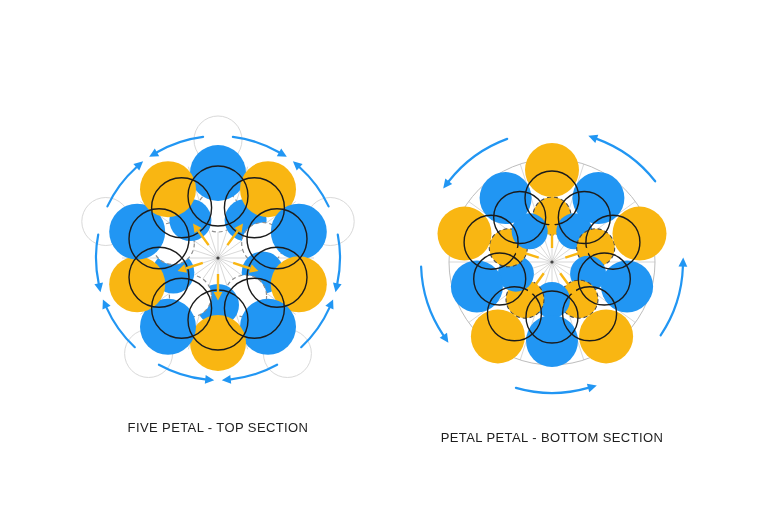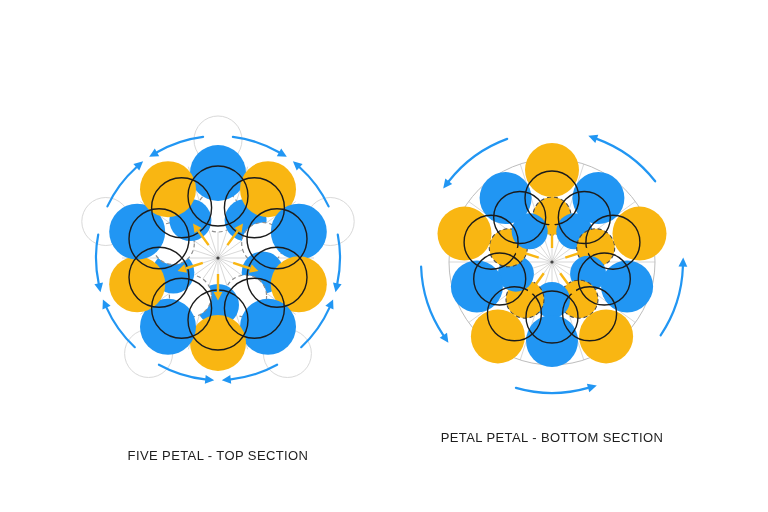--- a/index.html
+++ b/index.html
@@ -100,21 +100,21 @@
       <path d="M 110.9 276.7 A 122 122 0 0 0 157.2 291.3" stroke="#2196F3" stroke-width="2.2" fill="none" stroke-linecap="round"></path>
       <polygon points="166.2,292.3 156.8,295.7 157.7,287.0" fill="#2196F3"></polygon>
       <path d="M 86.8 259.2 A 122 122 0 0 1 58.5 219.6" stroke="#2196F3" stroke-width="2.2" fill="none" stroke-linecap="round"></path>
       <polygon points="54.9,211.4 54.5,221.4 62.6,217.8" fill="#2196F3"></polygon>
       <path d="M 50.2 146.7 A 122 122 0 0 0 50.7 195.4" stroke="#2196F3" stroke-width="2.2" fill="none" stroke-linecap="round"></path>
       <polygon points="52.5,204.2 46.4,196.3 55.0,194.5" fill="#2196F3"></polygon>
       <path d="M 59.4 118.4 A 122 122 0 0 1 88.4 79.3" stroke="#2196F3" stroke-width="2.2" fill="none" stroke-linecap="round"></path>
       <polygon points="95.1,73.3 85.4,76.1 91.3,82.6" fill="#2196F3"></polygon>
     </svg>
 </figure>
-<div class="caption" style="left:48px;top:448px">FIVE PETAL - TOP SECTION</div>
+<div class="caption" style="left:48px;top:420px">FIVE PETAL - TOP SECTION</div>
 
 <figure class="figure" style="left:382px;top:92px">
   <svg id="fig-svg-1" width="340" height="340" viewBox="0 0 340 340">
       <circle cx="170" cy="170" r="103" fill="none" stroke="#bdbdbd" stroke-width="1"></circle>
       <line x1="170" y1="170" x2="170.0" y2="67.0" stroke="#bdbdbd" stroke-width="0.6"></line>
       <line x1="170" y1="170" x2="201.8" y2="72.0" stroke="#bdbdbd" stroke-width="0.6"></line>
       <line x1="170" y1="170" x2="230.5" y2="86.7" stroke="#bdbdbd" stroke-width="0.6"></line>
       <line x1="170" y1="170" x2="253.3" y2="109.5" stroke="#bdbdbd" stroke-width="0.6"></line>
       <line x1="170" y1="170" x2="268.0" y2="138.2" stroke="#bdbdbd" stroke-width="0.6"></line>
       <line x1="170" y1="170" x2="273.0" y2="170.0" stroke="#bdbdbd" stroke-width="0.6"></line>

